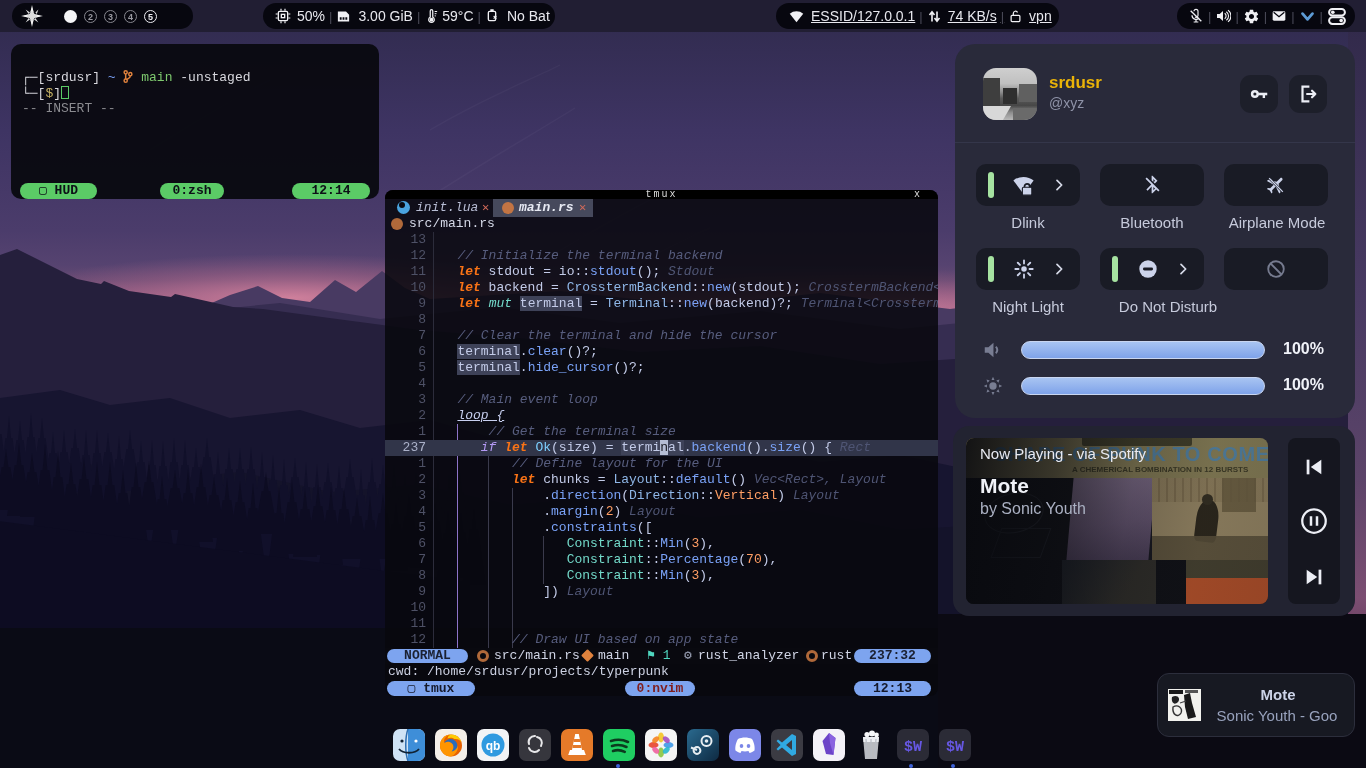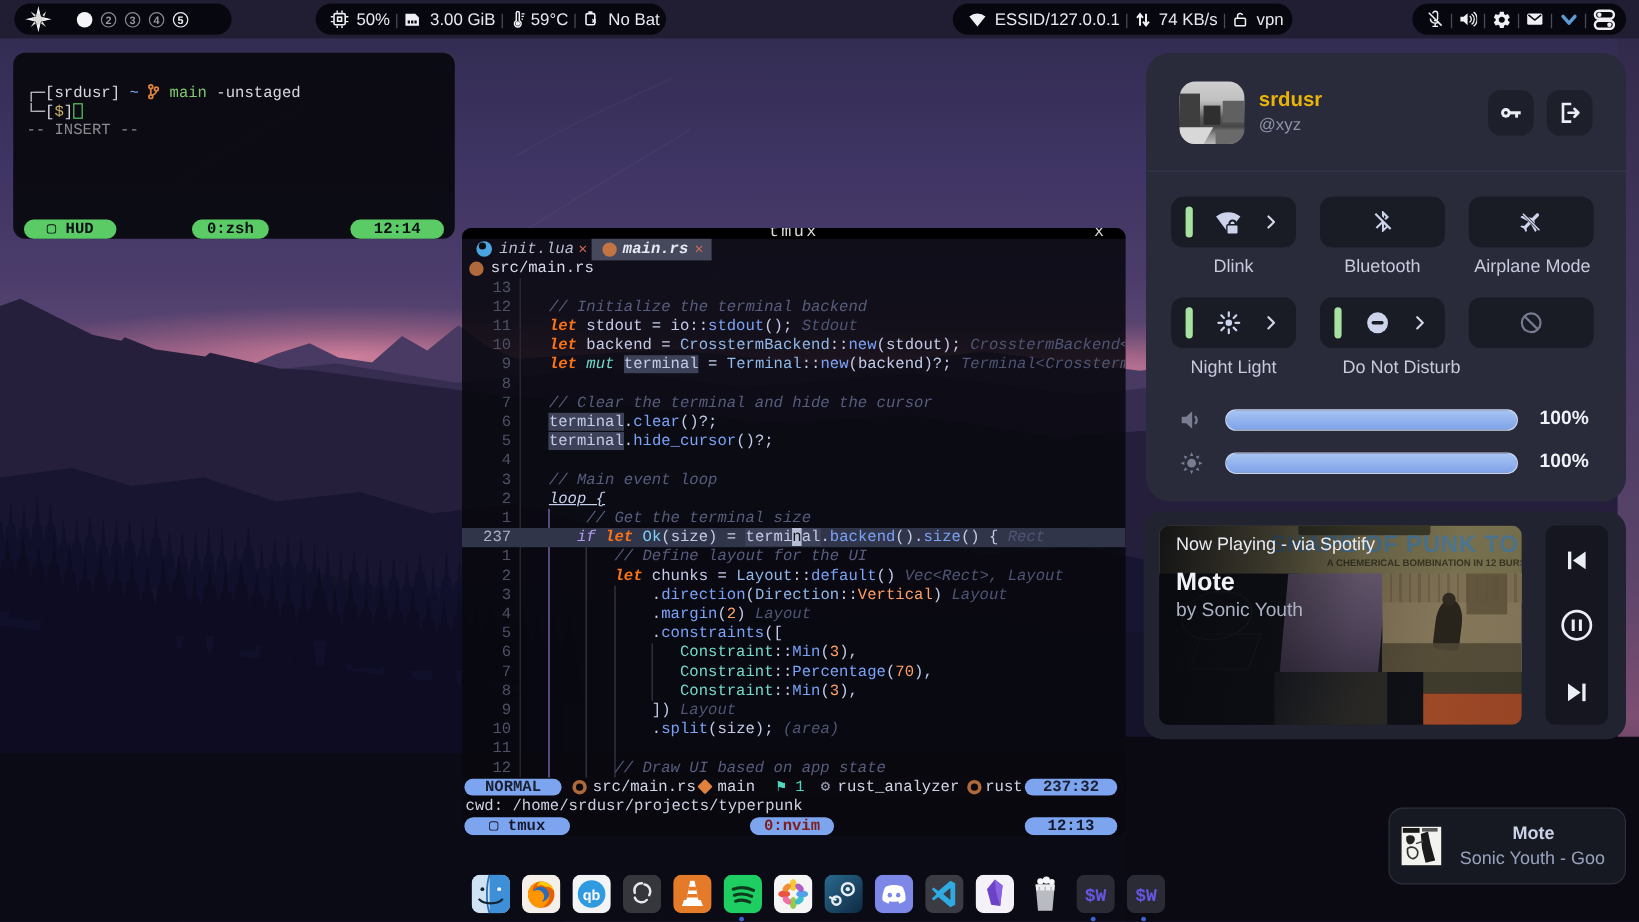--- a/index.html
+++ b/index.html
@@ -15,21 +15,21 @@
   .wsn { display:inline-block; width:13px; height:13px; border-radius:50%; border:1.5px solid #87878f; color:#9a9aa2; font-size:9px; font-weight:bold; text-align:center; line-height:13px; margin-left:7px; }
   .wsn.on { border-color:#ededf2; color:#ededf2; }
 
   
   #term { position:absolute; left:11px; top:44px; width:368px; height:155px; background:rgba(9,9,16,0.95); border-radius:10px; font-family:"Liberation Mono", monospace; font-size:13px; color:#c9c9cf; }
   #term pre { font-family:"Liberation Mono", monospace; position:absolute; left:11px; top:26px; line-height:15.5px; font-size:13px; }
   .tpill { position:absolute; top:139px; height:16px; background:#5bcb66; border-radius:8px; color:#0d1117; font-weight:bold; font-size:13px; text-align:center; font-family:"Liberation Mono", monospace; line-height:16px; }
 
   
   #tmux { position:absolute; left:385px; top:190px; width:553px; height:506px; background:rgba(8,8,14,0.87); border-radius:8px; overflow:hidden; font-family:"Liberation Mono", monospace; font-size:13px; }
-  #tmuxtitle { position:absolute; left:0; top:0; width:553px; height:9px; background:#000; color:#dcdcdc; font-size:14px; letter-spacing:2px; text-align:center; line-height:9px; }
+  #tmuxtitle { position:absolute; left:0; top:0; width:553px; height:9px; background:#000; color:#dcdcdc; font-size:10px; letter-spacing:2px; text-align:center; line-height:9px; }
   .cl { position:absolute; left:0; width:553px; height:16px; line-height:16px; white-space:pre; }
   .gut { position:absolute; left:0; top:0; width:41px; text-align:right; color:#4e5166; }
   .cod { position:absolute; left:49px; top:0; white-space:pre; color:#c3cbe8; }
   .cmt { color:#575d7e; font-style:italic; }
   .hint { color:#4f5574; font-style:italic; }
   .kw  { color:#f97316; font-weight:bold; font-style:italic; }
   .kwp { color:#b49af5; font-style:italic; }
   .mut { color:#73daca; font-style:italic; }
   .typ { color:#8fb7e8; }
   .teal{ color:#73daca; }
@@ -45,21 +45,21 @@
   #panel { position:absolute; left:955px; top:44px; width:400px; height:374px; background:#292a3a; border-radius:20px; }
   .tbtn { position:absolute; width:104px; height:42px; background:#191b25; border-radius:10px; }
   .tlabel { position:absolute; width:120px; text-align:center; color:#c6cadb; font-size:15px; }
   .gbar { position:absolute; left:12px; top:8px; width:6px; height:26px; background:#a6e3a1; border-radius:3px; }
   .chev { position:absolute; right:13px; top:13px; width:16px; height:16px; }
   .slider { position:absolute; height:18px; border-radius:9px; background:linear-gradient(180deg,#a8c4f2,#7fa3ea); border:1px solid #c9d6f0; }
   .pct { position:absolute; color:#f0f2f8; font-size:16px; font-weight:bold; }
 
   
   #media { position:absolute; left:953px; top:426px; width:402px; height:190px; background:#222331; border-radius:16px; }
-  #art { position:absolute; left:13px; top:12px; width:302px; height:166px; border-radius:8px; overflow:hidden; background:#1a1a22;text-align:right; }
+  #art { position:absolute; left:13px; top:12px; width:302px; height:166px; border-radius:8px; overflow:hidden; background:#1a1a22; }
   #mctrl { position:absolute; left:335px; top:12px; width:52px; height:166px; background:#15161f; border-radius:8px; }
 
   
   #notif { position:absolute; left:1157px; top:673px; width:198px; height:64px; background:#171922; border:1px solid #2c2e3c; border-radius:12px; }
 
   
   .dock { position:absolute; top:729px; width:32px; height:32px; }
   .dot { position:absolute; top:764px; width:4px; height:4px; border-radius:2px; background:#3f62d8; }
 </style>
 </head>
@@ -145,21 +145,21 @@
         <circle cx="12" cy="17" r="2" fill="#f0f0f4"></circle>
       <path d="M17 4 h4 M17 7.5 h3 M17 11 h2" stroke-width="1.6"></path>
     </svg>59°C<span class="sep">|</span>
     <svg width="16" height="16" viewBox="0 0 24 24" style="margin-right:6px;" fill="none" stroke="#f0f0f4" stroke-width="2">
       <path d="M7 5 h7 a2 2 0 0 1 2 2 v10 a2 2 0 0 1 -2 2 h-7 a2 2 0 0 1 -2 -2 v-10 a2 2 0 0 1 2 -2 Z M9 5 V3 h3 v2"></path>
       <path d="M13 12 l4 4 M17 12 l-4 4" stroke-width="1.8"></path>
     </svg>No Bat
   </div>
 
 
-  <div class="pill" style="left:794px; width:283px;">
+  <div class="pill" style="left:776px; width:283px;text-decoration:underline;">
     <svg width="17" height="17" viewBox="0 0 24 24" style="margin-left:12px; margin-right:6px;" fill="#f0f0f4">
       <path d="M12 20 L2.5 8 A15 15 0 0 1 21.5 8 Z"></path>
     </svg>ESSID/127.0.0.1<span class="sep">|</span>
     <svg width="15" height="15" viewBox="0 0 24 24" style="margin-right:6px;" fill="none" stroke="#f0f0f4" stroke-width="2.6">
       <path d="M8 20 V6 M4 9.5 L8 4.5 L12 9.5"></path>
       <path d="M16 4 V18 M12 14.5 L16 19.5 L20 14.5"></path>
     </svg>74 KB/s<span class="sep">|</span>
     <svg width="15" height="15" viewBox="0 0 24 24" style="margin-right:6px;" fill="none" stroke="#f0f0f4" stroke-width="2">
       <rect x="5" y="10" width="14" height="10" rx="1.5"></rect>
       <path d="M8.5 10 V7 a3.5 3.5 0 0 1 6.7 -1.4"></path>
@@ -258,21 +258,21 @@
     <div class="cl curline" style="top:250px"><span class="gut cur">237</span><span class="cod">      <span class="kwp">if</span> <span class="kw">let</span> <span class="cyan">Ok</span>(size) = <span class="hl">termi<span class="cursor">n</span>al</span>.<span class="fn">backend</span>().<span class="fn">size</span>() {<span class="hint"> Rect</span></span></div>
     <div class="cl" style="top:266px"><span class="gut">1</span><span class="cod">          <span class="cmt">// Define layout for the UI</span></span></div>
     <div class="cl" style="top:282px"><span class="gut">2</span><span class="cod">          <span class="kw">let</span> chunks = <span class="typ">Layout</span>::<span class="fn">default</span>()<span class="hint"> Vec&lt;Rect&gt;, Layout</span></span></div>
     <div class="cl" style="top:298px"><span class="gut">3</span><span class="cod">              .<span class="fn">direction</span>(<span class="typ">Direction</span>::<span class="num">Vertical</span>)<span class="hint"> Layout</span></span></div>
     <div class="cl" style="top:314px"><span class="gut">4</span><span class="cod">              .<span class="fn">margin</span>(<span class="num">2</span>)<span class="hint"> Layout</span></span></div>
     <div class="cl" style="top:330px"><span class="gut">5</span><span class="cod">              .<span class="fn">constraints</span>([</span></div>
     <div class="cl" style="top:346px"><span class="gut">6</span><span class="cod">                 <span class="teal">Constraint</span>::<span class="fn">Min</span>(<span class="num">3</span>),</span></div>
     <div class="cl" style="top:362px"><span class="gut">7</span><span class="cod">                 <span class="teal">Constraint</span>::<span class="fn">Percentage</span>(<span class="num">70</span>),</span></div>
     <div class="cl" style="top:378px"><span class="gut">8</span><span class="cod">                 <span class="teal">Constraint</span>::<span class="fn">Min</span>(<span class="num">3</span>),</span></div>
     <div class="cl" style="top:394px"><span class="gut">9</span><span class="cod">              ])<span class="hint"> Layout</span></span></div>
-    <div class="cl" style="top:410px"><span class="gut">10</span><span class="cod">              .<span class="fn">split</span>(size);<span class="hint"> (area)</span></span></div>
+    <div class="cl" style="top:410px"><span class="gut">10</span></div>
     <div class="cl" style="top:426px"><span class="gut">11</span></div>
     <div class="cl" style="top:442px"><span class="gut">12</span><span class="cod">          <span class="cmt">// Draw UI based on app state</span></span></div>
   </div>
 
   <div class="abs" style="left:0; top:458px; width:553px; height:16px; background:rgba(10,10,16,0.5);">
     <span class="abs" style="left:2px; top:1px; width:81px; height:14px; background:#7da4ef; border-radius:7px; color:#1a2031; font-weight:bold; text-align:center; line-height:14px;">NORMAL</span>
     <span class="abs" style="left:92px; top:2px; width:12px; height:12px; border-radius:50%; border:3px solid #b0693a; box-sizing:border-box;"></span>
     <span class="abs" style="left:109px; top:0; color:#d0d5e6; line-height:16px;">src/main.rs</span>
     <span class="abs" style="left:198px; top:3px; width:9px; height:9px; background:#e0823d; transform:rotate(45deg); border-radius:1px;"></span>
     <span class="abs" style="left:213px; top:0; color:#d0d5e6; line-height:16px;">main</span>

